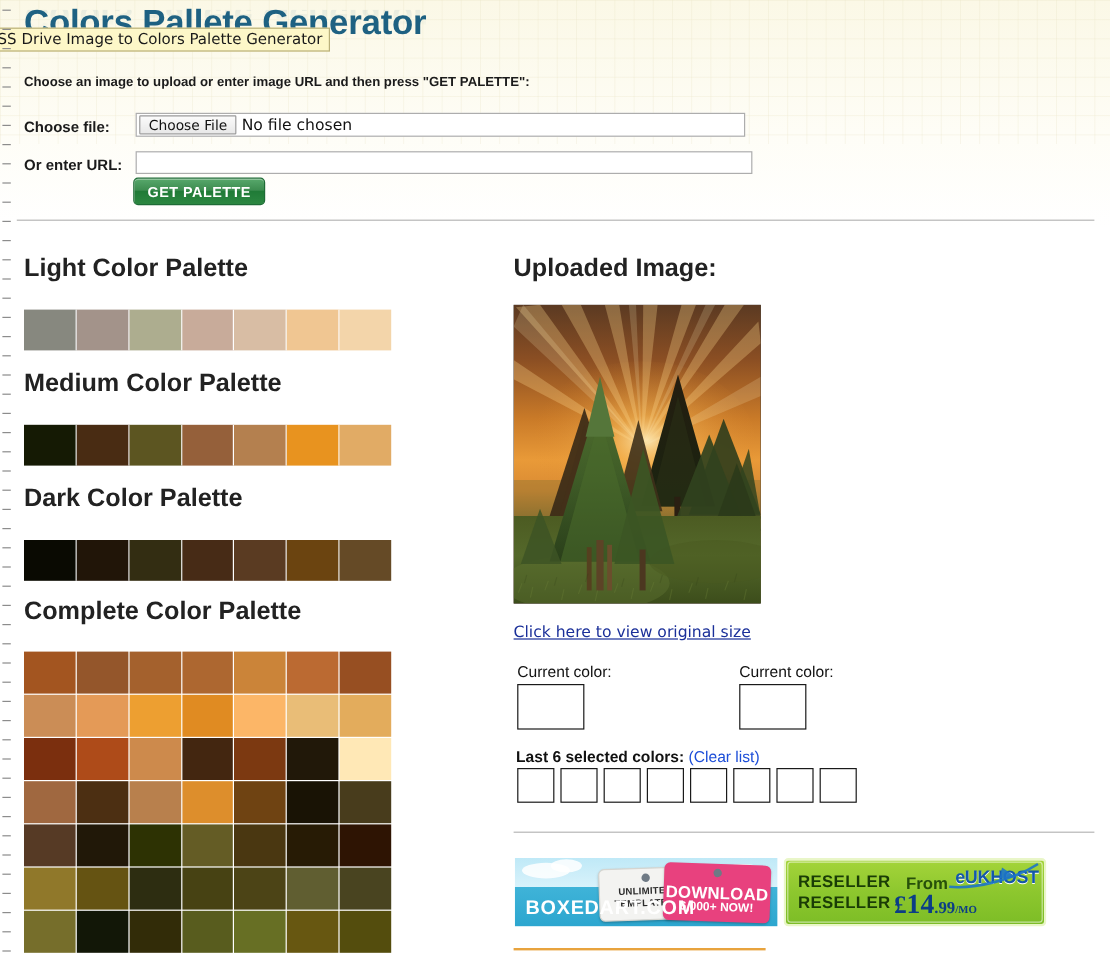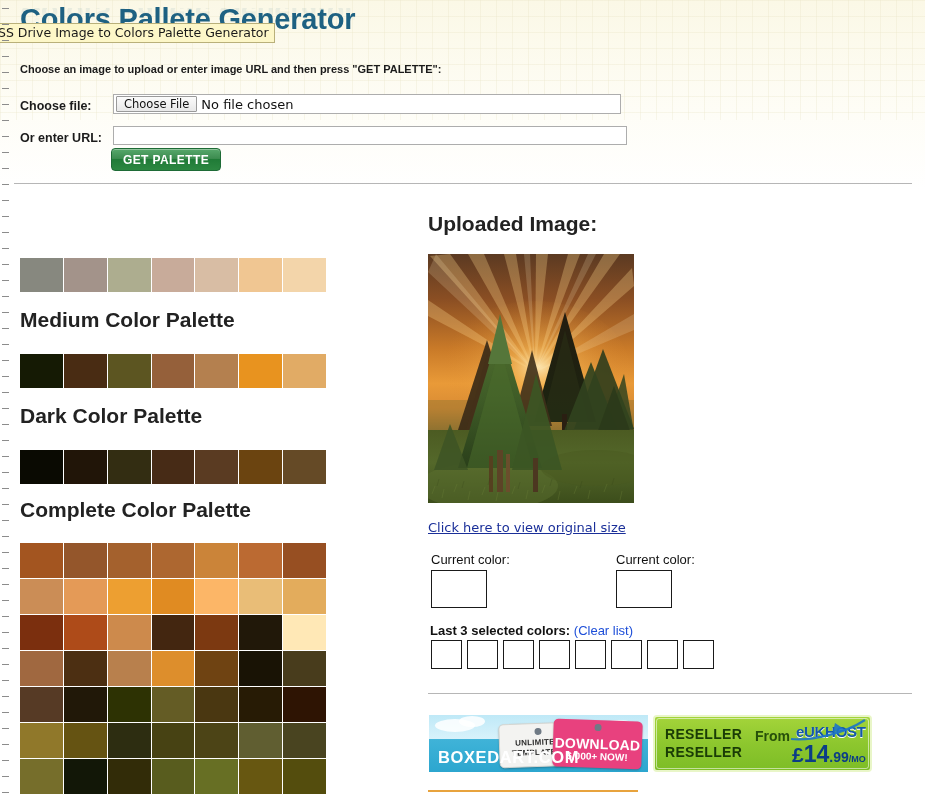--- a/index.html
+++ b/index.html
@@ -427,23 +427,22 @@
     font-size: 14px;
     font-weight: bold;
     color: #27500a;
     font-family: "Liberation Sans", sans-serif;
   }
   .eu-price {
     position: absolute;
     left: 92px; top: 26px;
     color: #0b3d86;
     font-weight: bold;
-    font-family: Liberation Sans, sans-serif;
+    font-family: Liberation Serif, serif;
     white-space: nowrap;
-    margin-left: 47px;
   }
   .eu-price .cur  { font-size: 21px; }
   .eu-price .int  { font-size: 23px; }
   .eu-price .dec  { font-size: 14px; }
   .eu-price .mo   { font-size: 9px; }
   .eu-logo {
     position: absolute;
     left: 143px; top: 8px;
     font-size: 15px;
     font-weight: bold;
@@ -539,20 +538,21 @@
     <div class="file-name">No file chosen</div>
   </div>
 
   <div class="form-label lbl-url">Or enter URL:</div>
   <input class="url-input" type="text" placeholder="" style="">
 
   <button class="get-palette">GET PALETTE</button>
 
   <div class="hr hr-main"></div>
 
+  <div class="sec-title t-light">Light Color Palette</div>
   <div class="strip strip-light" id="strip-light">
       <div title="#87887f" style="background: rgb(135, 136, 127);"></div>
       <div title="#a3938a" style="background: rgb(163, 147, 138);"></div>
       <div title="#adad8f" style="background: rgb(173, 173, 143);"></div>
       <div title="#c8ab9a" style="background: rgb(200, 171, 154);"></div>
       <div title="#d8bda4" style="background: rgb(216, 189, 164);"></div>
       <div title="#f0c692" style="background: rgb(240, 198, 146);"></div>
       <div title="#f3d5aa" style="background: rgb(243, 213, 170);"></div>
     </div>
 
@@ -744,21 +744,21 @@
 
   <div class="orig-link">Click here to view original size</div>
 
   <div class="cc-label lbl-current">Current color:</div>
   <div class="color-box box-current"></div>
 
   <div class="cc-label lbl-selected">Current color:</div>
   <div class="color-box box-selected"></div>
 
   <div class="last8-label">
-    <span>Last 3 selected colors:</span>
+    <span>Last 6 selected colors:</span>
     <span class="clear-list">(Clear list)</span>
   </div>
   <div class="last8-row" id="last8">
       <div></div>
       <div></div>
       <div></div>
       <div></div>
       <div></div>
       <div></div>
       <div></div>

